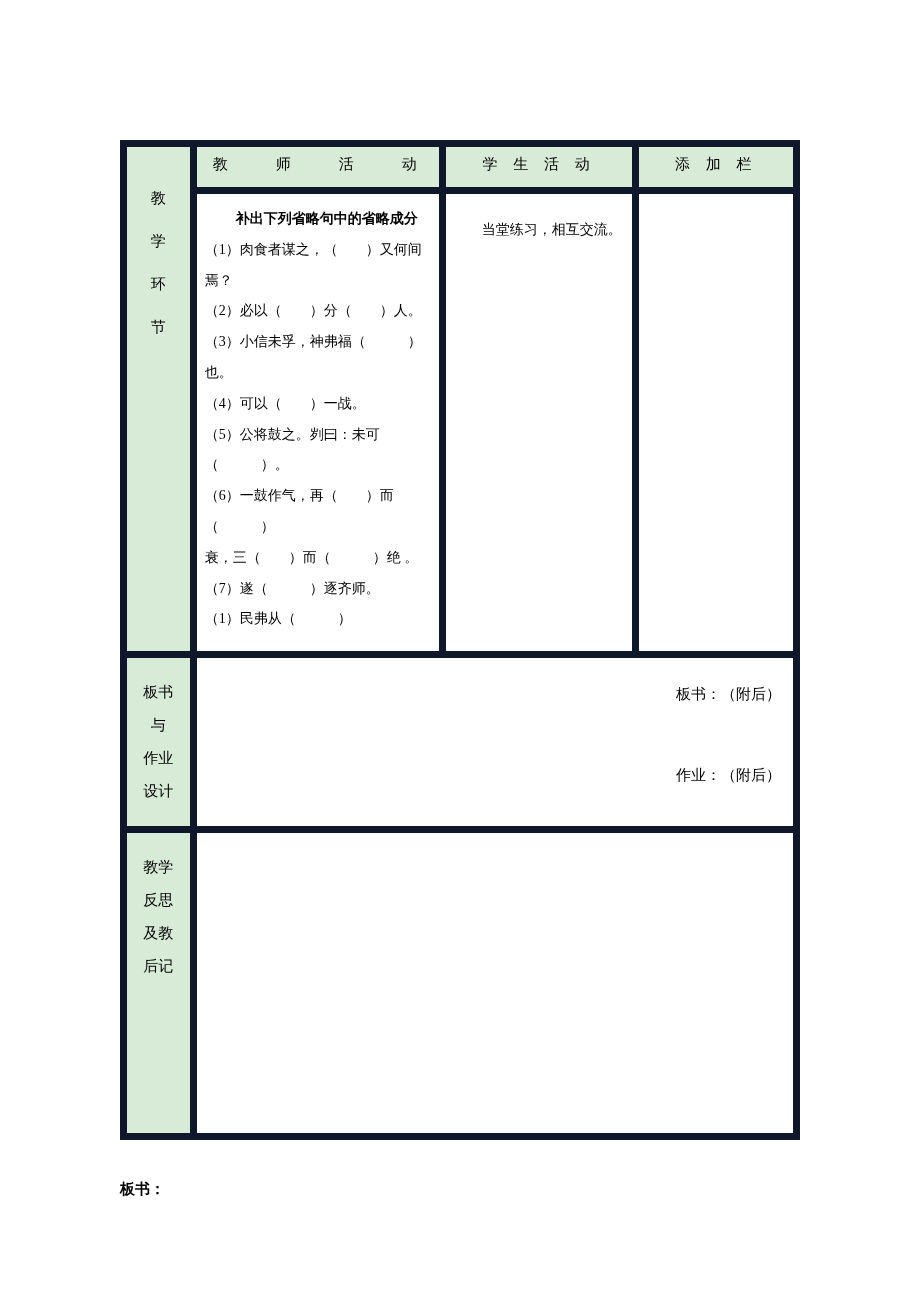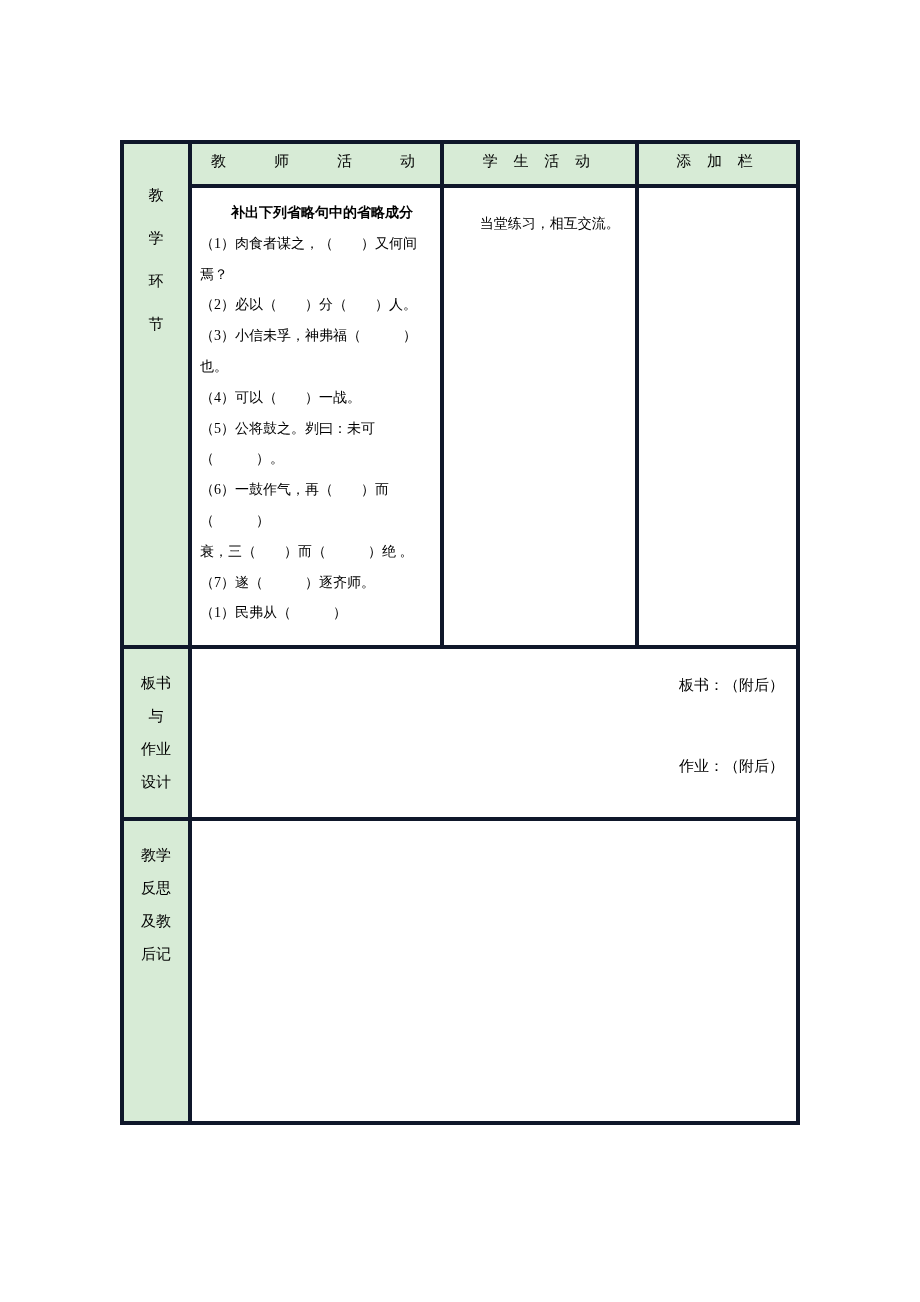--- a/index.html
+++ b/index.html
@@ -13,21 +13,21 @@
   }
   .page {
     padding: 140px 120px 60px 120px;
     box-sizing: border-box;
   }
   table.main {
     border-collapse: collapse;
     width: 100%;
   }
   table.main td {
-    border: 4px solid #0f172a;
+    border: 7px solid #0f172a;
     vertical-align: top;
   }
   .bg-green {
     background: #d7ebd6;
   }
   .header-cell {
     text-align: center;
     padding: 8px 4px;
     letter-spacing: 6px;
     height: 24px;
@@ -146,13 +146,14 @@
         <div>教学</div>
         <div>反思</div>
         <div>及教</div>
         <div>后记</div>
       </td>
       <td class="section-body reflect-body" colspan="3"></td>
     </tr>
   </tbody>
     </table>
 
+  <div class="footer-label">板书：</div>
 </div>
 
 </body></html>

